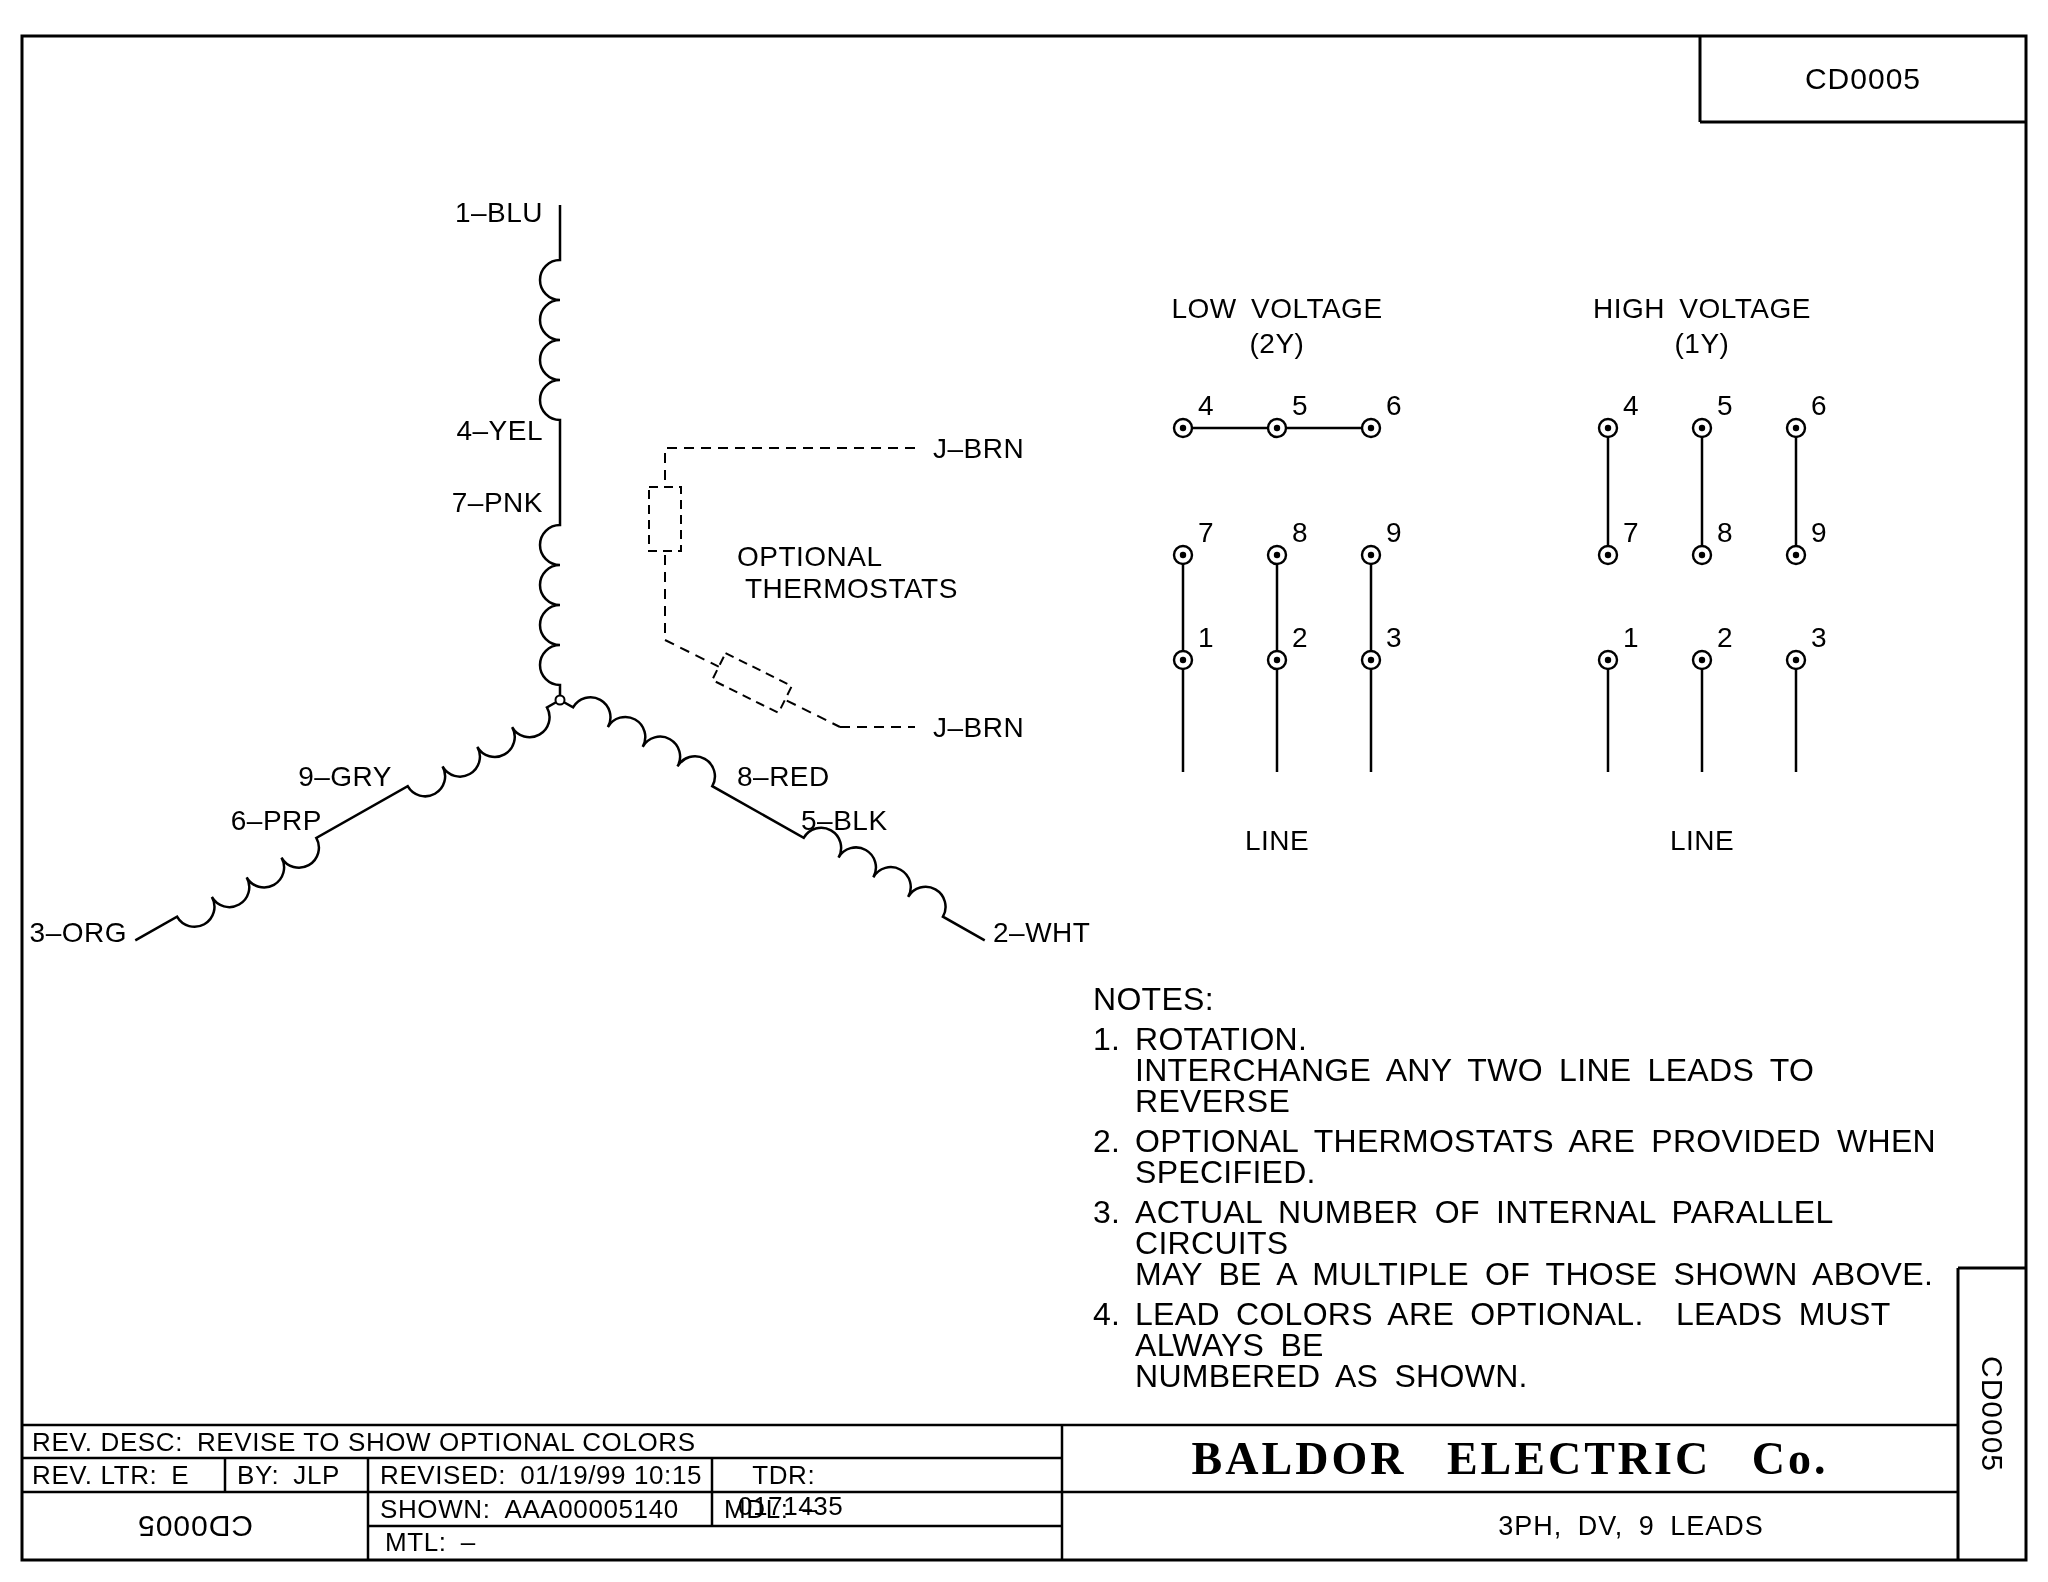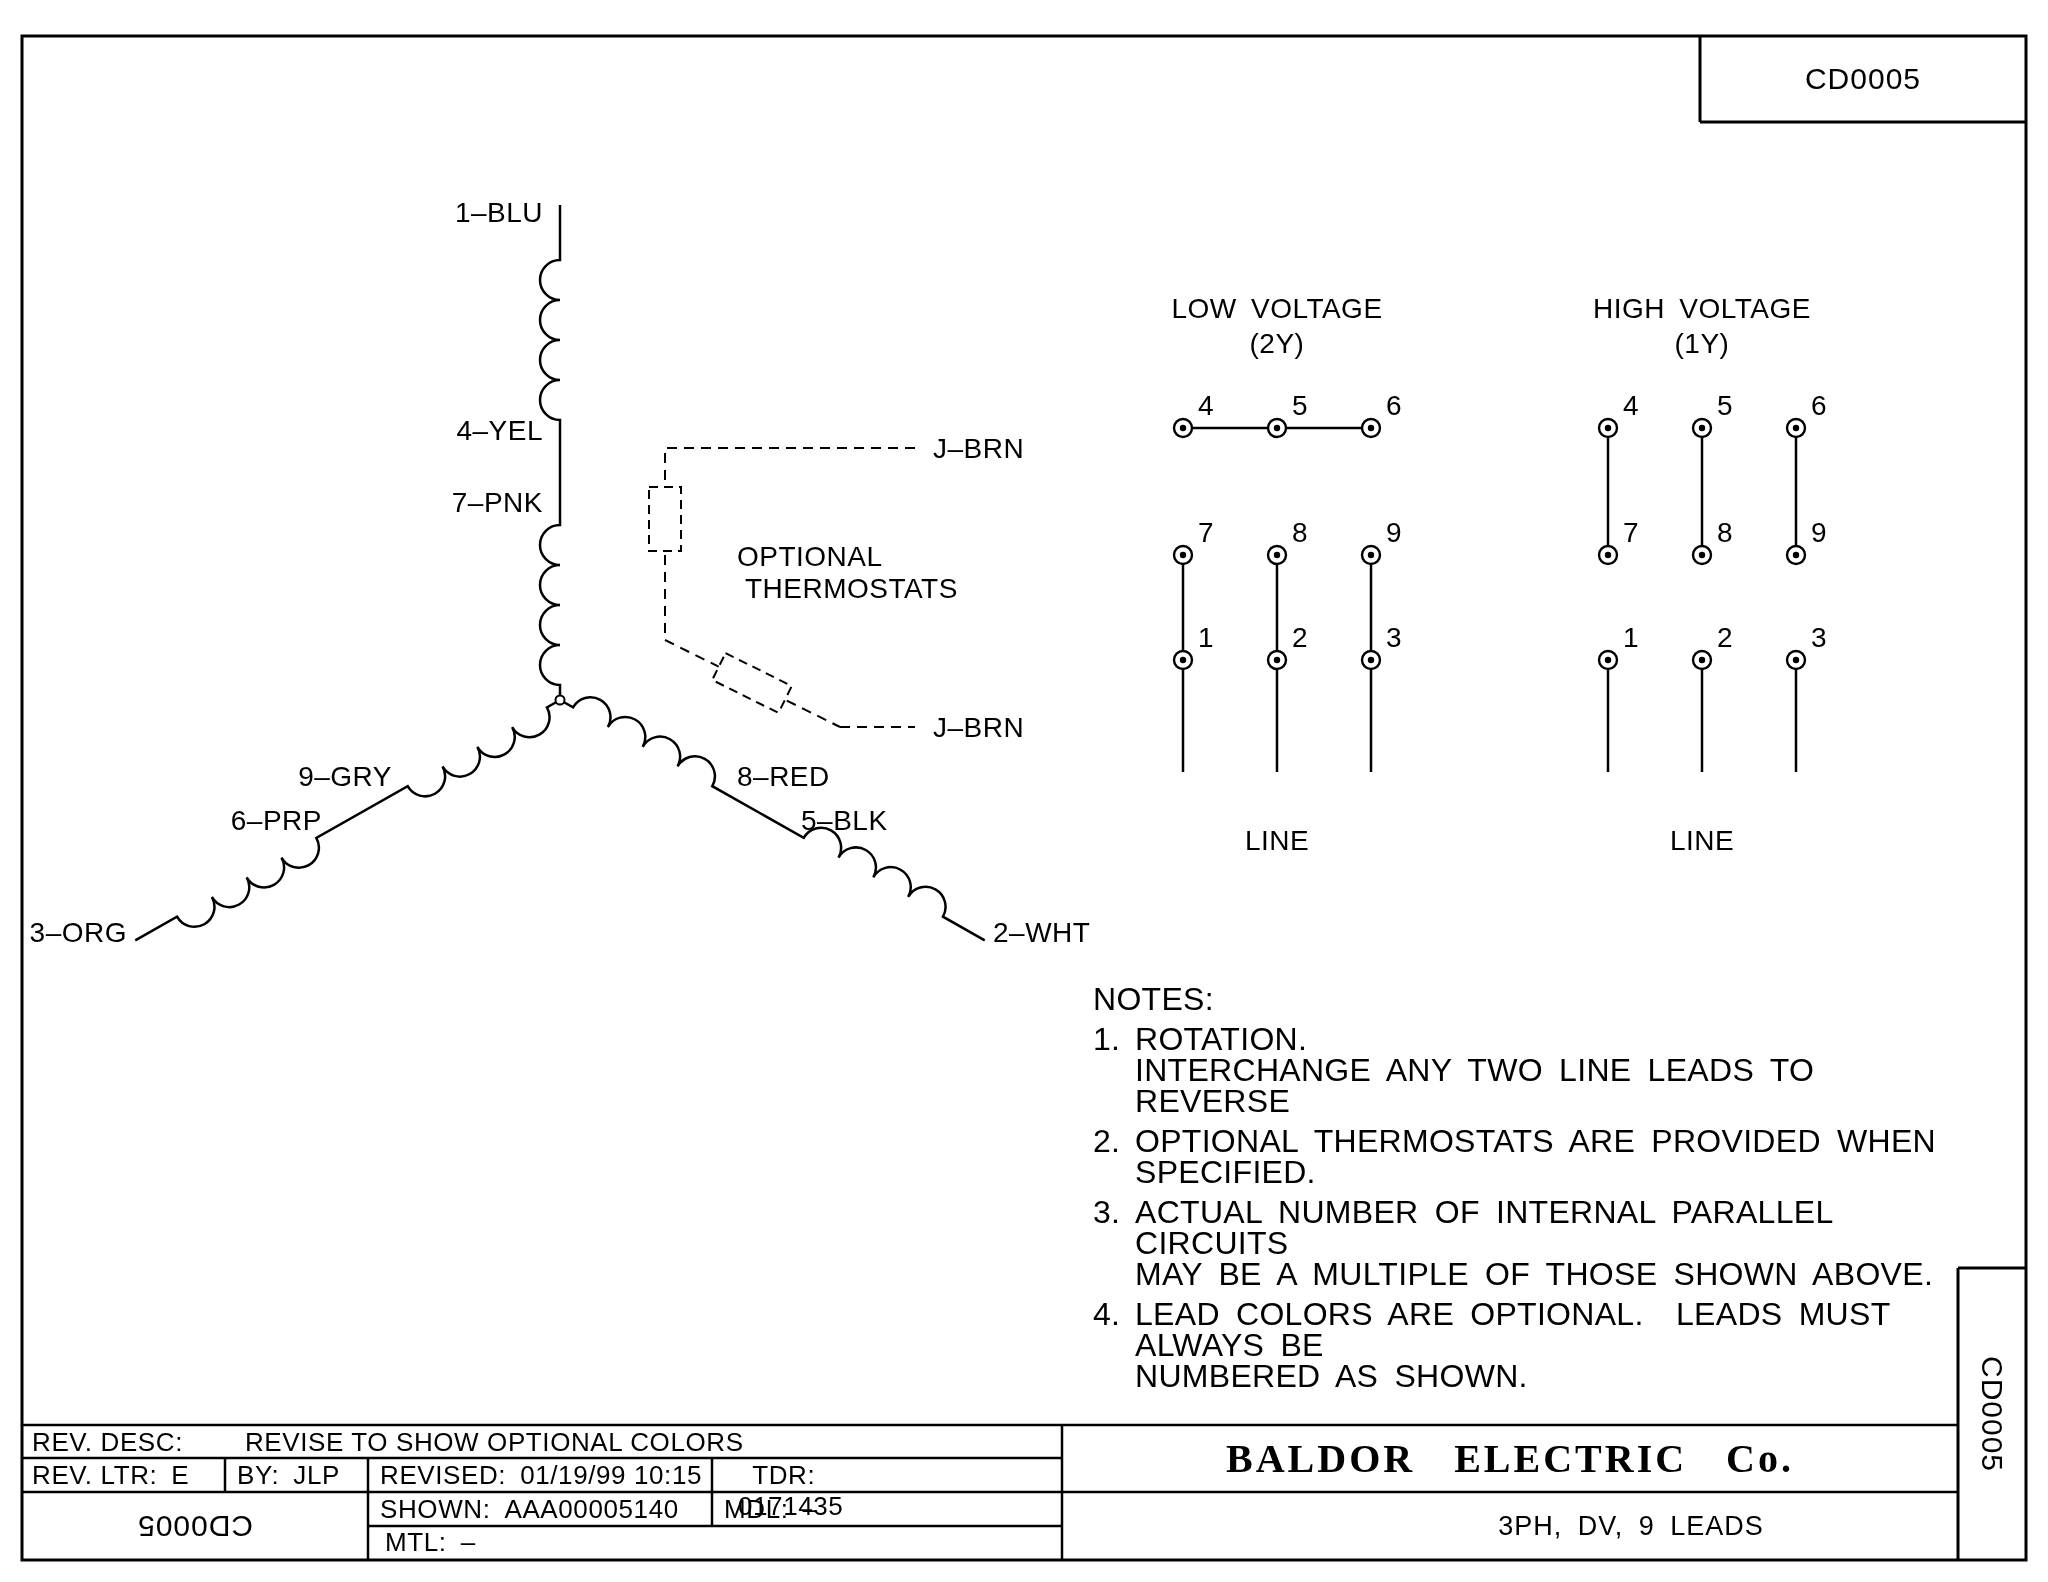--- a/index.html
+++ b/index.html
@@ -16,21 +16,21 @@
   .cell{position:absolute;z-index:2;font-size:26px;letter-spacing:0.6px;
         white-space:pre;display:flex;align-items:center;}
   .cell .val{margin-left:14px;}
   .center-flex{display:flex;align-items:center;justify-content:center;}
   .doc-top{left:1700px;top:36px;width:326px;height:86px;font-size:30px;letter-spacing:1px;}
   .doc-side{left:1958px;top:1268px;width:68px;height:292px;font-size:30px;letter-spacing:1px;}
   .doc-side span{transform:rotate(90deg);white-space:nowrap;}
   .doc-flip{left:22px;top:1492px;width:346px;height:68px;font-size:30px;letter-spacing:1px;}
   .doc-flip span{transform:rotate(180deg);white-space:nowrap;}
   .company{left:1062px;top:1425px;width:896px;height:67px;
-           font-family:"Liberation Serif",serif;font-weight:700;font-size:40px;
+           font-family:"Liberation Serif",serif;font-weight:700;font-size:46px;
            letter-spacing:3px;word-spacing:26px;}
   .drawing-desc{left:1062px;top:1492px;width:1076px;height:68px;font-size:27px;
                 letter-spacing:1px;word-spacing:7px;margin-left:31px;}
   .notes{position:absolute;left:1093px;top:984px;width:850px;z-index:2;
          font-size:32px;line-height:31px;letter-spacing:0.3px;word-spacing:7px;}
   .note-item{display:flex;margin-top:9px;}
   .note-num{width:42px;flex:none;}
   .note-line{display:block;white-space:pre-wrap;}
 </style>
 </head>
@@ -202,21 +202,21 @@
     </div>
   </div>
 
   <div class="overlay center-flex doc-top">
     <span>CD0005</span>
   </div>
   <div class="overlay center-flex doc-side">
     <span>CD0005</span>
   </div>
 
-  <div class="cell" style="left:32px;top:1427px;height:30px;gap:48px;">
+  <div class="cell" style="left:32px;top:1427px;height:30px;">
     <span>REV. DESC:</span>
     <span class="val">REVISE TO SHOW OPTIONAL COLORS</span>
   </div>
   <div class="cell" style="left:32px;top:1460px;height:30px;justify-content:flex-end;">
     <span>REV. LTR:</span>
     <span class="val">E</span>
   </div>
   <div class="cell" style="left:237px;top:1460px;height:30px;">
     <span>BY:</span>
     <span class="val">JLP</span>

